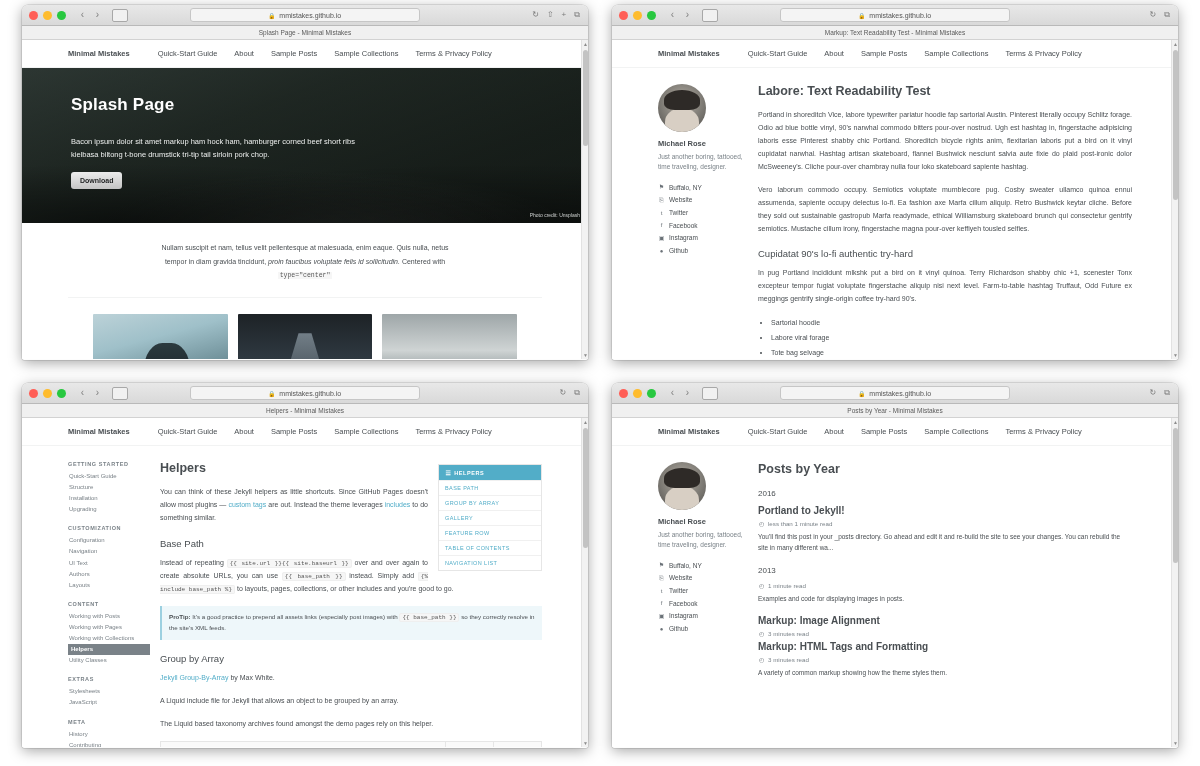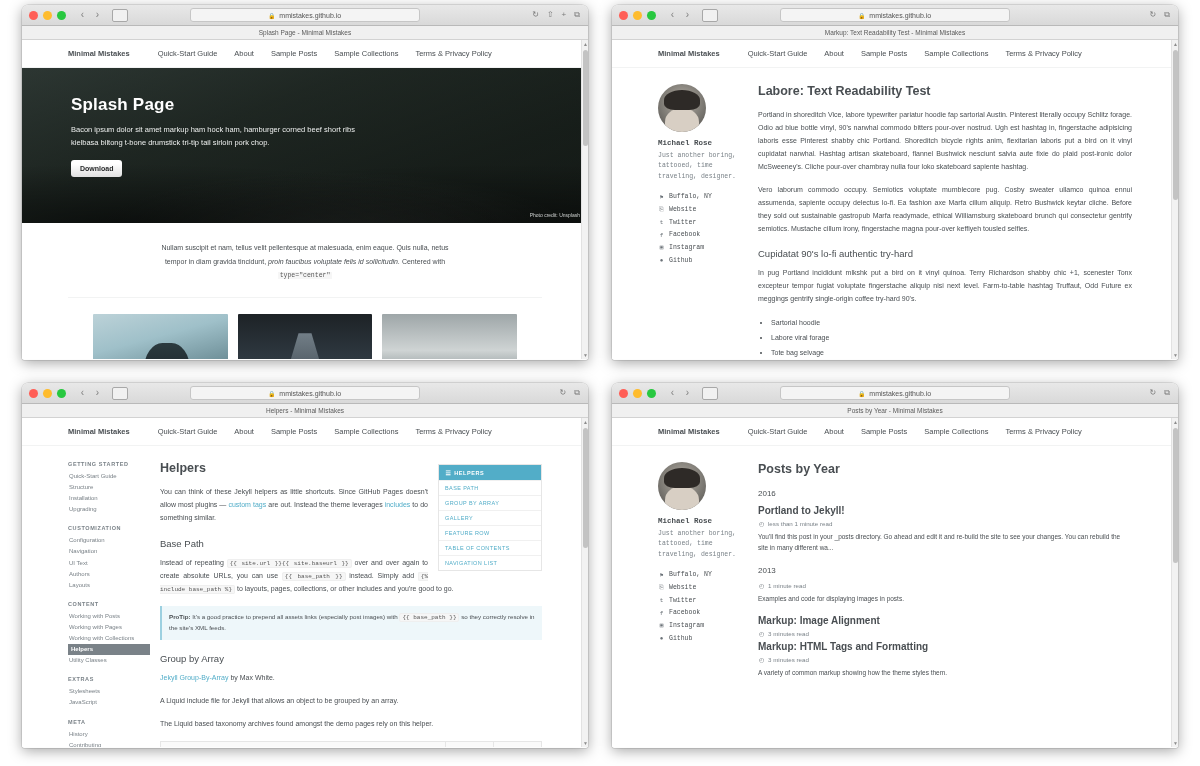--- a/index.html
+++ b/index.html
@@ -108,21 +108,21 @@
     padding: 27px 0 0 49px;
   }
   .splash::after {
     content:"";
     position: absolute; left:0; right:0; bottom:0; height: 70px;
     background:
       radial-gradient(ellipse at 18% 100%, rgba(0,0,0,0.55) 0%, rgba(0,0,0,0) 60%),
       radial-gradient(ellipse at 55% 115%, rgba(255,255,255,0.07) 0%, rgba(0,0,0,0) 55%),
       radial-gradient(ellipse at 85% 100%, rgba(0,0,0,0.5) 0%, rgba(0,0,0,0) 60%);
   }
-  .splash-h1 { font-size: 17px; font-weight: bold; letter-spacing: .2px; margin-bottom: 8px; }
+  .splash-h1 { font-size: 17px; font-weight: bold; letter-spacing: .2px; margin-bottom: 20px; }
   .splash-p { font-size: 7.5px; line-height: 1.75; max-width: 300px; color: #eceeed; }
   .dl-btn {
     display: inline-block; margin-top: 11px;
     background: #fff; color: #292b2c;
     font-size: 7px; font-weight: bold;
     padding: 5px 9px; border-radius: 3px;
   }
   .credit {
     position: absolute; right: 8px; bottom: 5px;
     font-size: 5px; color: #cfd2d1; z-index: 2;
@@ -141,21 +141,21 @@
   .thumb { width: 148px; height: 96px; border-radius: 1px; }
   .th1 { background: linear-gradient(165deg,#bcd2d8 0%, #9fc0c9 30%, #6e8f98 62%, #40545c 100%); position: relative; }
   .th1::after { content:""; position:absolute; left:38%; top:30%; width:46px; height:66px; border-radius:40% 40% 10% 10%; background: linear-gradient(#2c3a3f,#101719); }
   .th2 { background: linear-gradient(#1d2226 0%, #2e3840 45%, #0e1214 100%); position: relative; }
   .th2::after { content:""; position:absolute; left:50%; top:20%; transform:translateX(-50%); width:54px; height:70px; background: linear-gradient(#8c9aa4, #2a3238); clip-path: polygon(38% 0, 62% 0, 100% 100%, 0 100%); opacity:.75; }
   .th3 { background: linear-gradient(#9ea6a8 0%, #cfd4d4 38%, #8d9799 62%, #3e4648 100%); position: relative; }
   .th3::after { content:""; position:absolute; left:0; right:0; bottom:14%; height:22%; background: linear-gradient(rgba(255,255,255,.75), rgba(255,255,255,0)); }
 
   
   .page-wrap { display: flex; padding: 16px 46px 0; }
-  .author { width: 100px; flex: 0 0 100px; padding-right: 14px; font-family: Liberation Mono, monospace; }
+  .author { width: 100px; flex: 0 0 100px; padding-right: 14px; }
   .avatar {
     width: 48px; height: 48px; border-radius: 50%;
     background: radial-gradient(circle at 50% 38%, #b9b2a8 0%, #7d7a74 55%, #4c4a47 100%);
     position: relative; overflow: hidden; margin-bottom: 7px;
   }
   .avatar::before {
     content:""; position:absolute; left:50%; top:50%; transform:translateX(-50%);
     width: 34px; height: 28px; border-radius: 50% 50% 45% 45%;
     background: #d8cfc4;
   }

